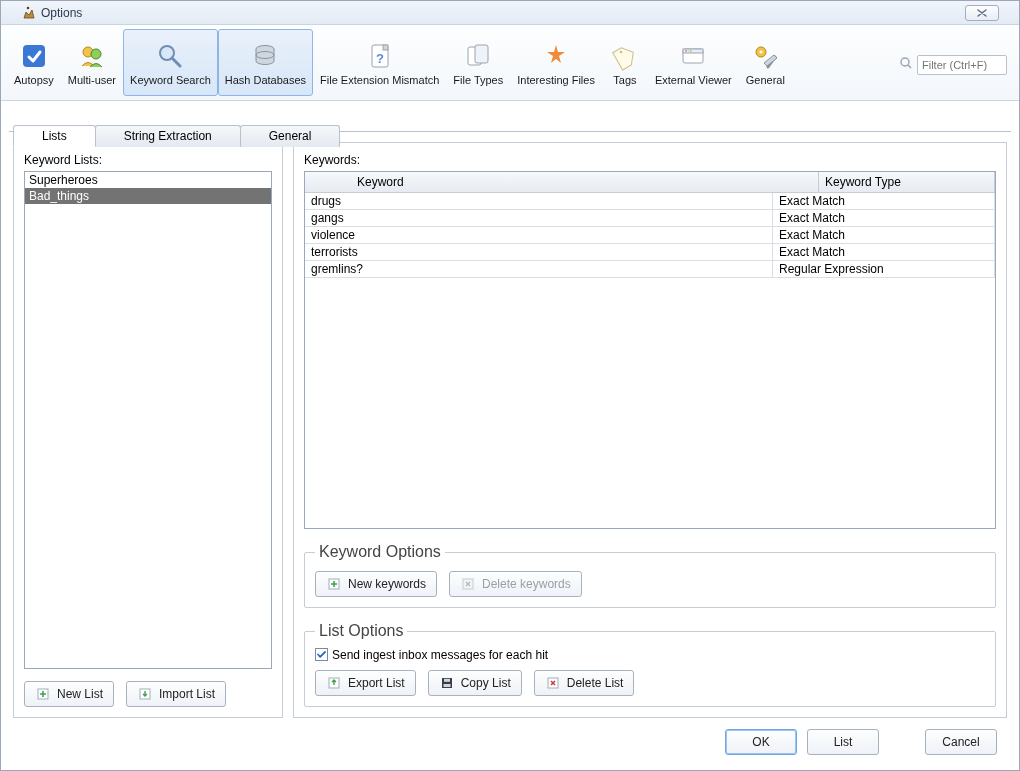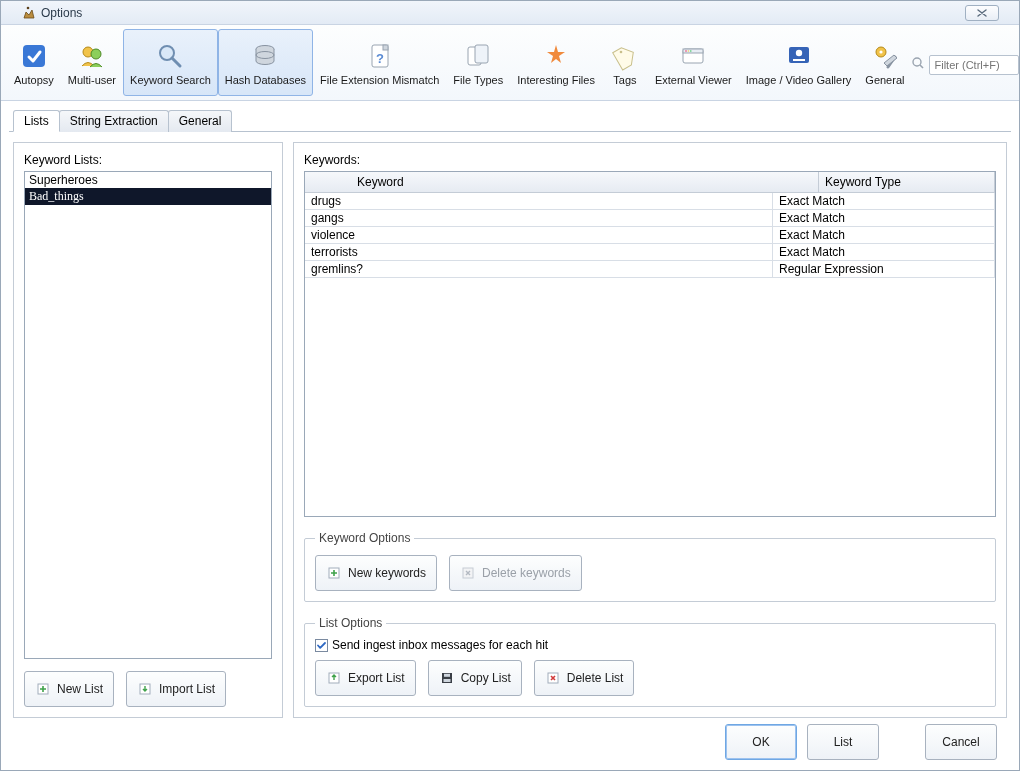--- a/index.html
+++ b/index.html
@@ -74,30 +74,30 @@
     padding: 8px 8px 8px 8px;
     display: flex; flex-direction: column;
   }
   .subtabs {
     display: flex;
     gap: 0;
     border-bottom: 1px solid #b7c2cf;
     padding-left: 4px;
   }
   .subtab {
-    padding: 3px 10px;
+    padding: 3px 28px;
     font-size: 12px;
     border: 1px solid #b7c2cf;
     border-bottom: none;
     border-top-left-radius: 3px;
     border-top-right-radius: 3px;
     background: linear-gradient(#f5f7fa,#e4e9f0);
     margin-right: -1px;
     position: relative;
-    top: 1px;
+    top: 16px;
     cursor: pointer;
   }
   .subtab.active {
     background: #fff;
     border-bottom: 1px solid #fff;
     z-index: 1;
   }
 
   .panels {
     flex: 1;
@@ -118,25 +118,25 @@
   .label { font-size: 12px; margin-bottom: 4px; }
 
   .listbox {
     flex: 1;
     border: 1px solid #9aa8b8;
     background: #fff;
     overflow: auto;
     font-size: 12px;
   }
   .li-row { padding: 1px 4px; cursor: pointer; white-space: nowrap; }
-  .li-row.selected { background: #0f172a; color: #fff; font-family: Liberation Serif, serif; }
+  .li-row.selected { background: #737373; color: #fff; }
 
   .btnrow { display: flex; gap: 12px; margin-top: 12px; }
   .btn {
-    height: 36px;
+    height: 26px;
     min-width: 90px;
     border: 1px solid #a8b2bf;
     border-radius: 3px;
     background: linear-gradient(#fdfefe,#eef2f7);
     display: flex; align-items: center; justify-content: center;
     gap: 6px; padding: 4px 10px;
     font-size: 12px;
     cursor: pointer;
     color:#222;
   }
@@ -160,23 +160,23 @@
   .td { padding: 1px 6px; border-right:1px solid #d8dee6;}
   .td.k { flex: 0 0 468px; }
   .td.t { flex: 1; }
 
   fieldset {
     border: 1px solid #c4ccd6;
     border-radius: 2px;
     margin: 14px 0 0 0;
     padding: 8px 10px 10px 10px;
   }
-  legend { font-size: 12px; padding: 0 4px; color:#444;}
-
-  .list-options .chk-row { display:flex; align-items:center; gap:4px; margin-bottom:8px;}
+  legend { font-size: 16px; padding: 0 4px; color:#444;}
+
+  .list-options .chk-row { display:flex; align-items:flex-start; gap:4px; margin-bottom:8px;}
   .chk {
     width: 13px; height: 13px; border:1px solid #7a8aa0; background:#fff; display:flex;align-items:center;justify-content:center;
   }
   .chk svg { display:block; }
 
   .footer {
     height: 40px;
     display:flex; justify-content:flex-end; align-items:center;
     gap: 10px; padding: 0 14px 0 0;
     border-top: none;
@@ -282,30 +282,20 @@
       <span class="tb-ico">
         <svg width="30" height="30" viewBox="0 0 30 30">
             <rect x="5" y="8" width="20" height="14" rx="2" fill="#fff" stroke="#99a4b1"></rect>
             <rect x="5" y="8" width="20" height="4" fill="#e8edf4" stroke="#99a4b1"></rect>
             <circle cx="8" cy="10" r="0.8" fill="#e36"></circle>
             <circle cx="10.4" cy="10" r="0.8" fill="#ec5"></circle>
             <circle cx="12.8" cy="10" r="0.8" fill="#4c6"></circle>
           </svg>
       </span>
       <span>External Viewer</span>
-    </div>
-    <div class="tb-item">
-      <span class="tb-ico">
-        <svg width="30" height="30" viewBox="0 0 30 30">
-            <rect x="5" y="6" width="20" height="16" rx="2" fill="#3664b7"></rect>
-            <circle cx="15" cy="12" r="3.2" fill="#fff"></circle>
-            <rect x="9" y="18" width="12" height="2" fill="#fff"></rect>
-          </svg>
-      </span>
-      <span>Image / Video Gallery</span>
     </div>
     <div class="tb-item">
       <span class="tb-ico">
         <svg width="30" height="30" viewBox="0 0 30 30">
           <circle cx="11" cy="11" r="5" fill="#f1c34a" stroke="#b58a1a"></circle>
           <circle cx="11" cy="11" r="1.6" fill="#fff"></circle>
           <path d="M18 26 l7 -10" stroke="#8893a1" stroke-width="3" stroke-linecap="round"></path>
           <path d="M24 14 l3 3 l-10 8 l-3 -3 z" fill="#cfd6de" stroke="#8893a1"></path>
         </svg>
       </span>

